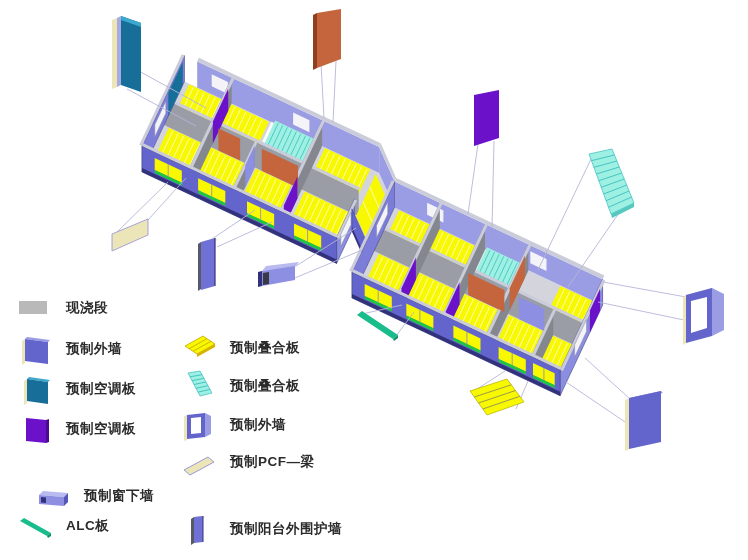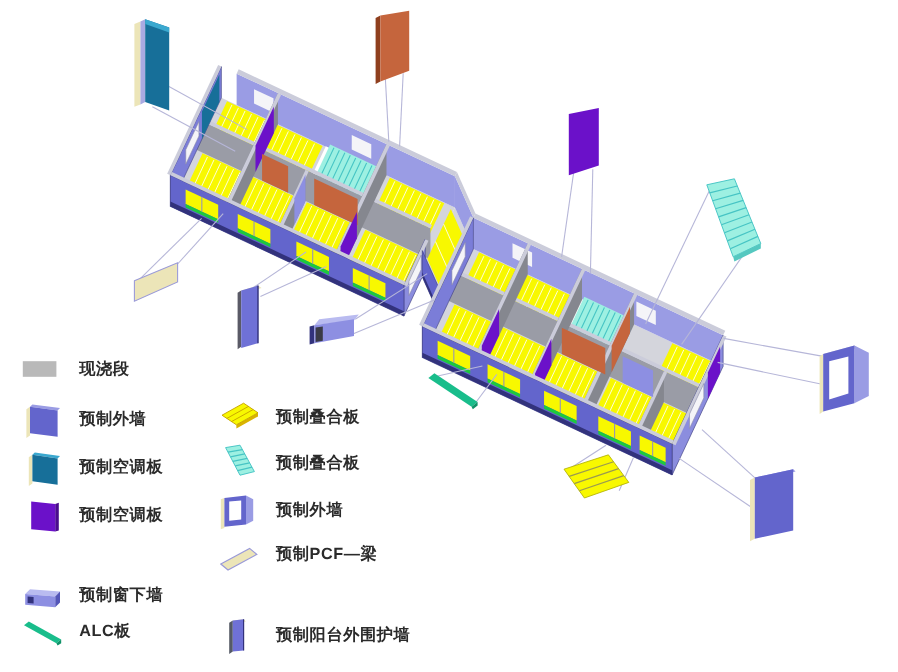--- a/index.html
+++ b/index.html
@@ -371,21 +371,21 @@
     <span class="lgic">
       <svg viewBox="0 0 40 36" width="42" height="36">
         <polygon points="31,9 34,8 34,31 31,32" fill="#4a0b8e"></polygon>
         <polygon points="11,7 31,9 31,32 11,30" fill="#6b11c9"></polygon>
       </svg>
       </span>
     <span class="lgl">预制空调板</span>
   </div>
 
 
-  <div class="lgi" style="left:14px;top:478px">
+  <div class="lgi" style="left:32px;top:478px">
     <span class="lgic">
       <svg viewBox="0 0 40 36" width="42" height="36">
         <polygon points="6,17 10,13 35,15 31,19" fill="#b9bbf0"></polygon>
         <polygon points="31,19 35,15 35,24 31,28" fill="#5456b8"></polygon>
         <polygon points="6,17 31,19 31,28 6,26" fill="#8d8fe2"></polygon>
         <polygon points="8,19 13,19.5 13,25 8,24.5" fill="#32327c"></polygon>
       </svg>
       </span>
     <span class="lgl">预制窗下墙</span>
   </div>

